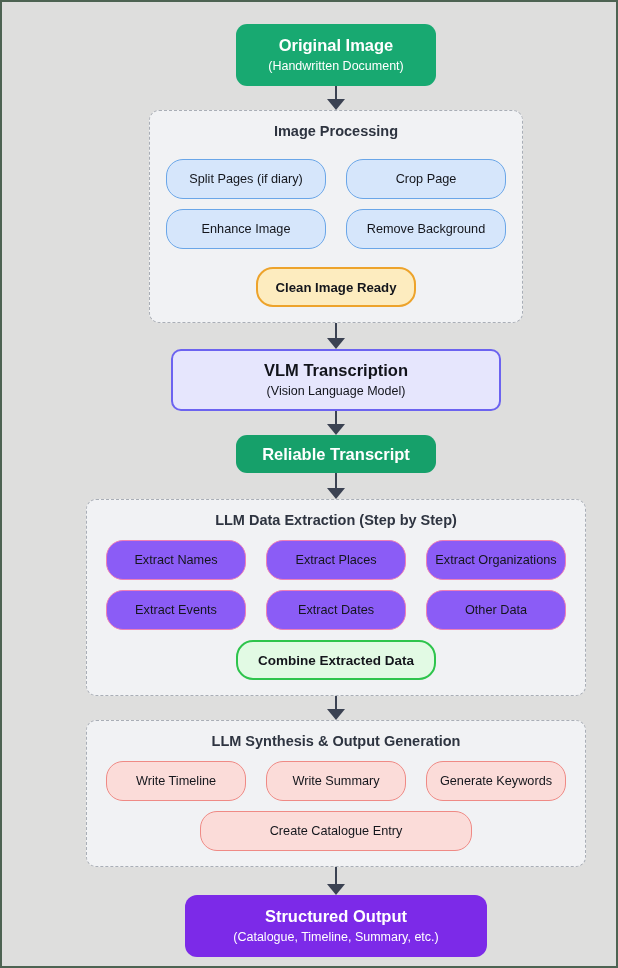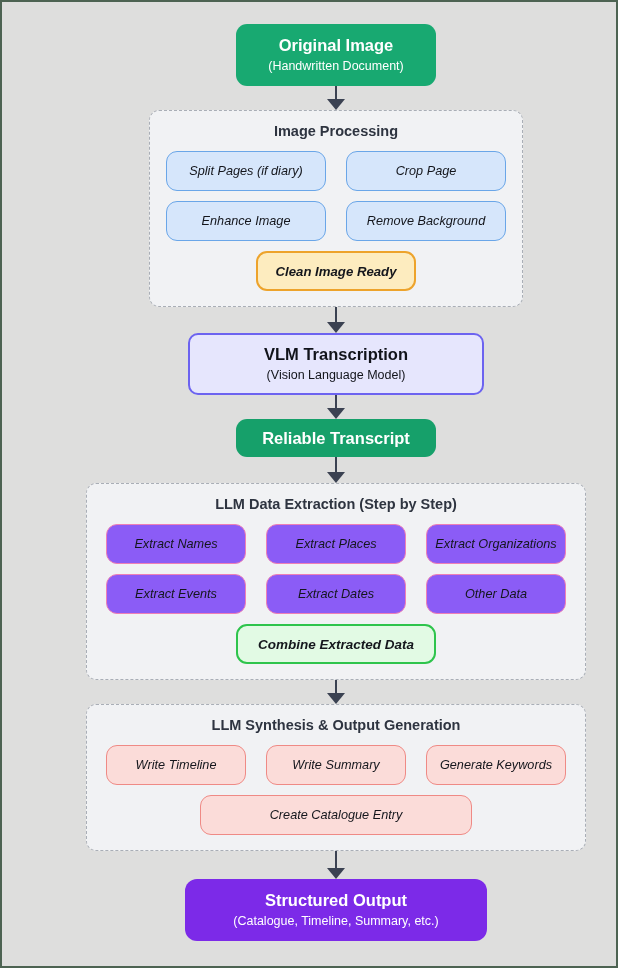--- a/index.html
+++ b/index.html
@@ -53,21 +53,21 @@
   }
   .terminal .title { font-size: 16.5px; }
   .terminal .sub   { font-size: 12.5px; margin-top: 3px; }
 
   .n-original   { background: #18a971; height: 62px; }
   .n-transcript { background: #16a06a; height: 38px; }
   .n-output     { background: #7c2ae8; height: 62px; width: 302px; border-radius: 12px; text-align: center; }
 
   
   .n-vlm {
-    width: 296px;
+    width: 330px;
     height: 62px;
     background: #e6e6fd;
     border: 2px solid #6c63f0;
     color: #11131a;
     border-radius: 10px;
   }
   .n-vlm .title { font-size: 16.5px; }
   .n-vlm .sub   { font-size: 12.5px; margin-top: 3px; }
 
   
@@ -98,25 +98,24 @@
   .grid-3 { grid-template-columns: 140px 140px 140px; }
 
   
   .chip {
     box-sizing: border-box;
     height: 40px;
     display: flex;
     align-items: center;
     justify-content: center;
     text-align: center;
-    border-radius: 11px;
+    border-radius: 17px;
     font-size: 12.7px;
     color: #14161c;
     padding: 0 6px;
-    font-style: italic;
   }
   .chip-blue  { background: #d6e6fb; border: 1.4px solid #6aa6e8; }
   .chip-pink  { background: #8b5cf6; border: 1.4px solid #ee7fb6; }
   .chip-red   { background: #fbdcd9; border: 1.4px solid #ef8a85; }
 
   .chip-amber {
     background: #fdecbf; border: 2px solid #eda32b;
     font-weight: bold; font-size: 13.2px;
   }
   .chip-green {
@@ -160,21 +159,21 @@
   <div class="node terminal n-original">
     <span class="title">Original Image</span>
     <span class="sub">(Handwritten Document)</span>
   </div>
 
   <div class="arrow a14">
     <div class="stem"></div>
     <div class="head"></div>
   </div>
 
-  <div class="group" style="width:374px;">
+  <div class="group" style="width:374px;gap:8px;">
     <div class="group-title">Image Processing</div>
     <div class="grid grid-2">
       <div class="chip chip-blue">Split Pages (if diary)</div>
       <div class="chip chip-blue">Crop Page</div>
       <div class="chip chip-blue">Enhance Image</div>
       <div class="chip chip-blue">Remove Background</div>
     </div>
     <div class="wrap-center">
       <div class="chip chip-amber chip-clean">Clean Image Ready</div>
     </div>

